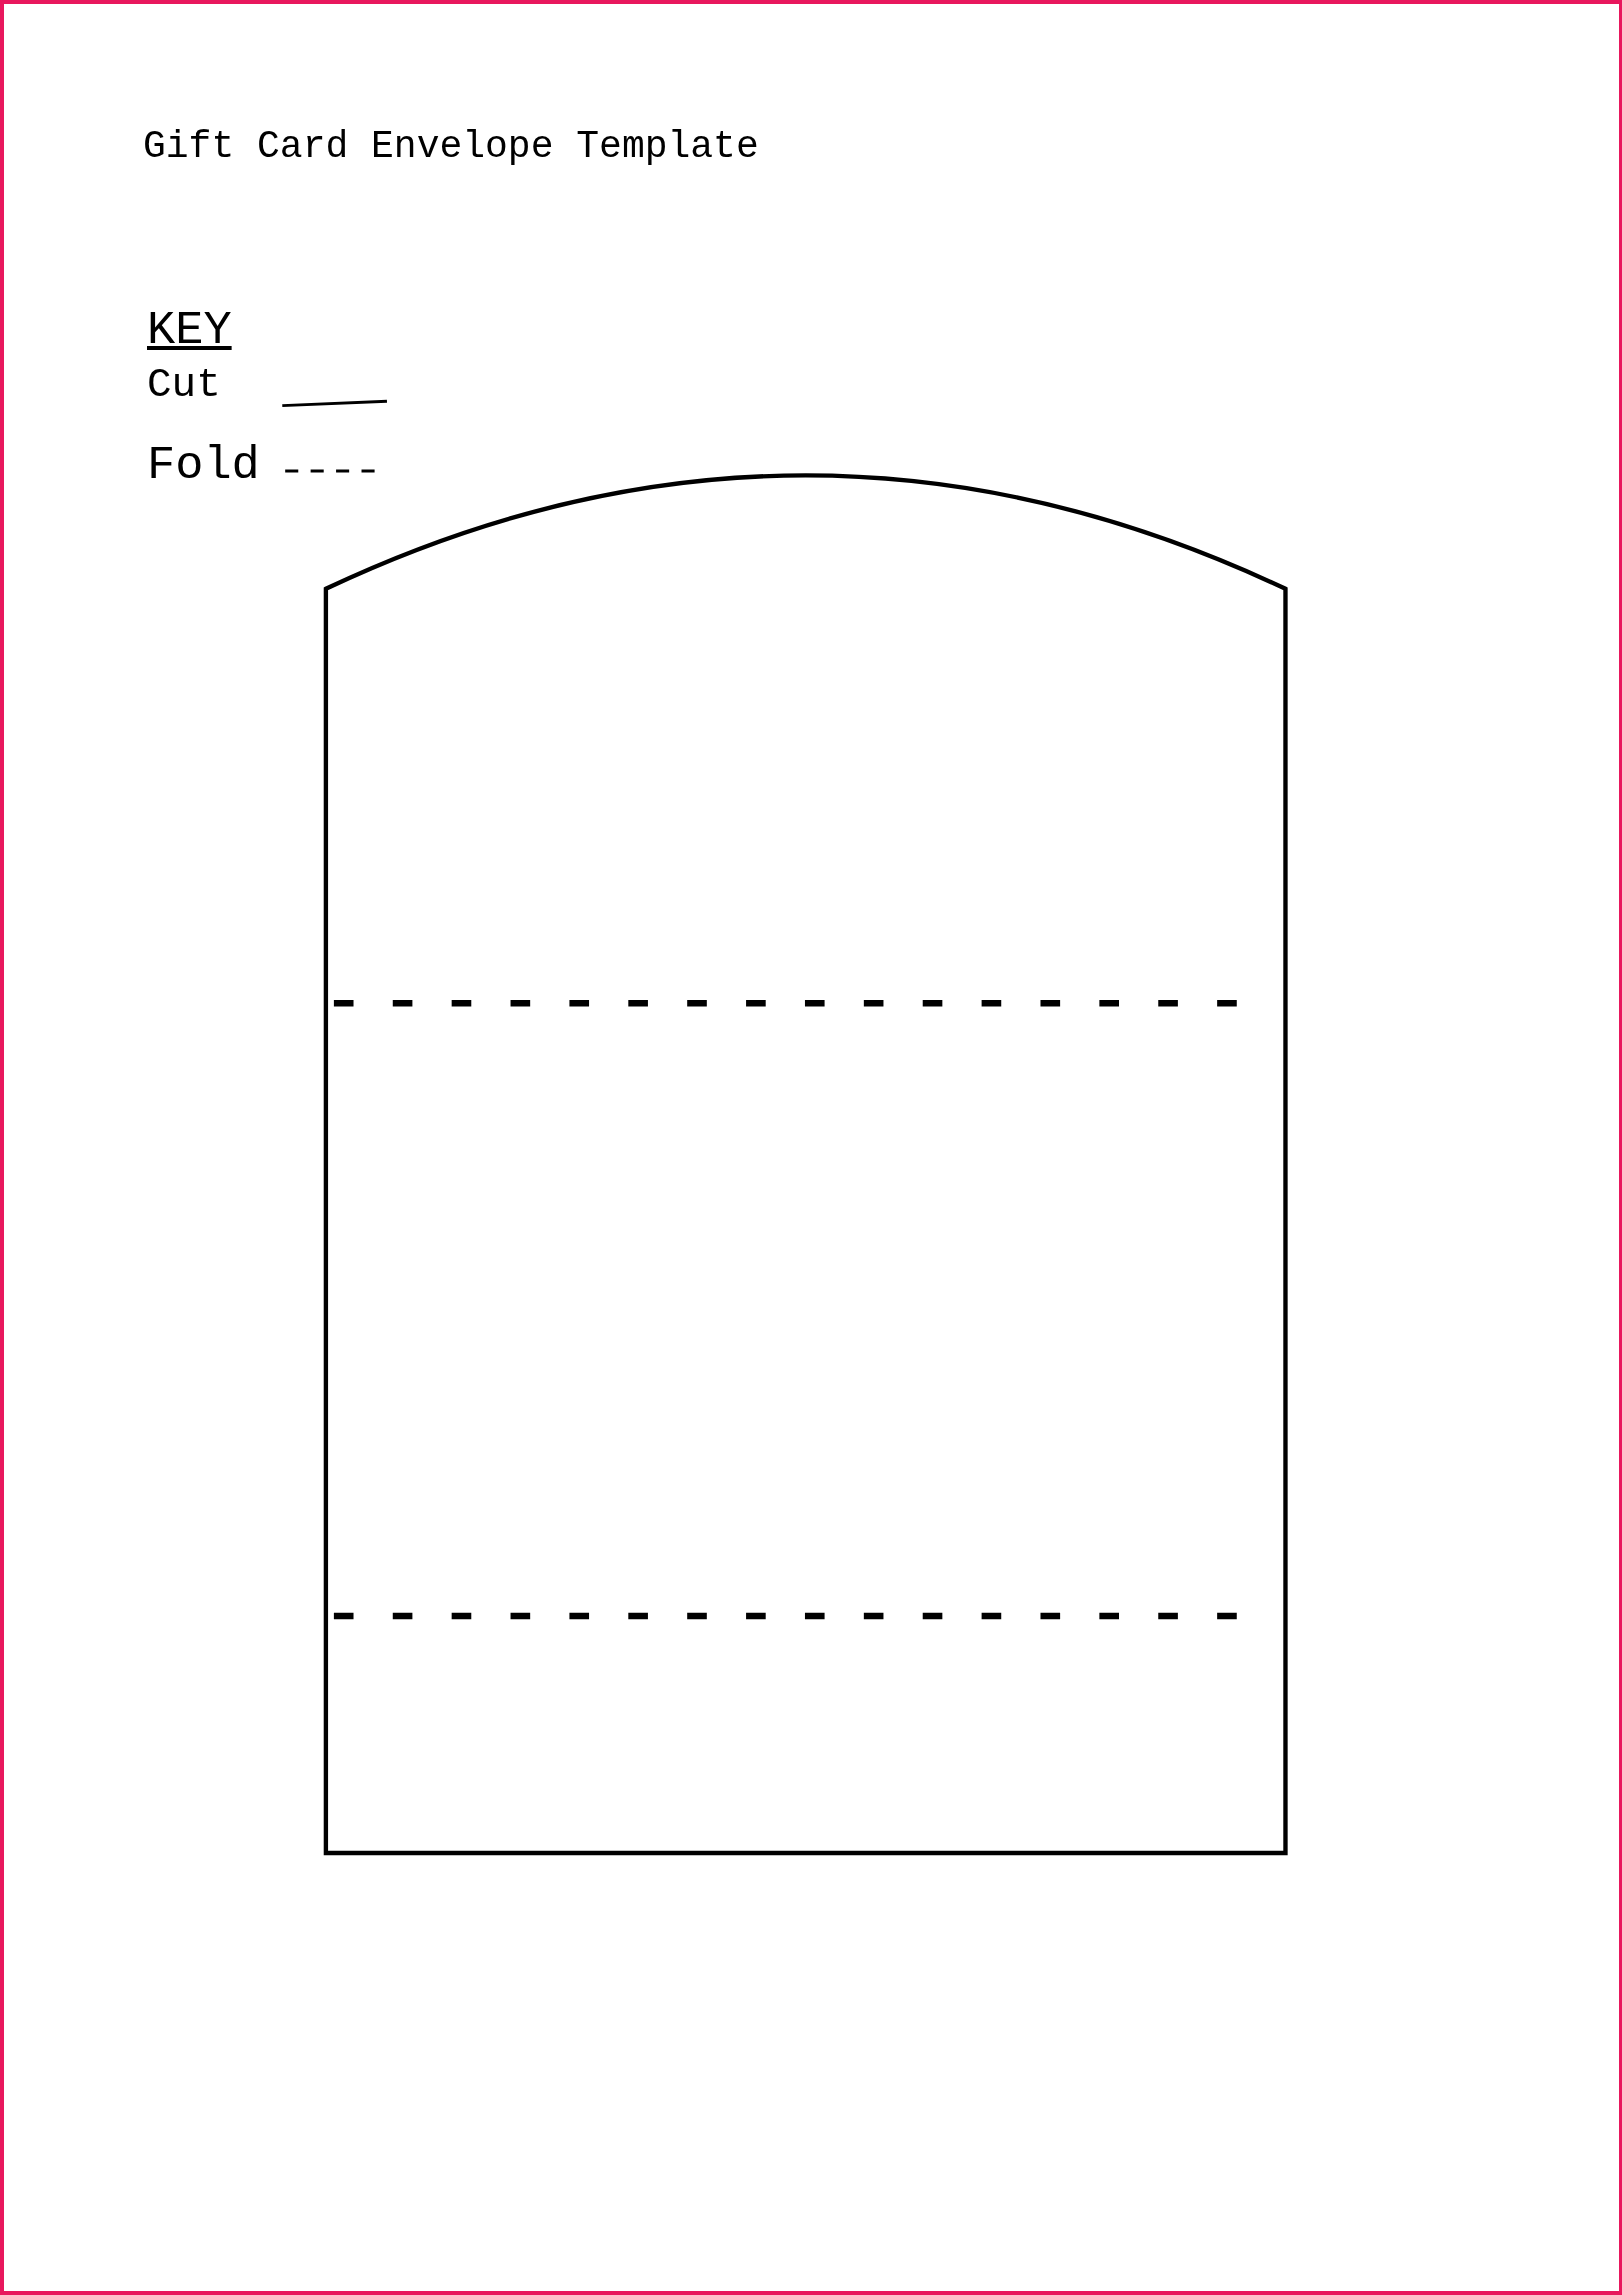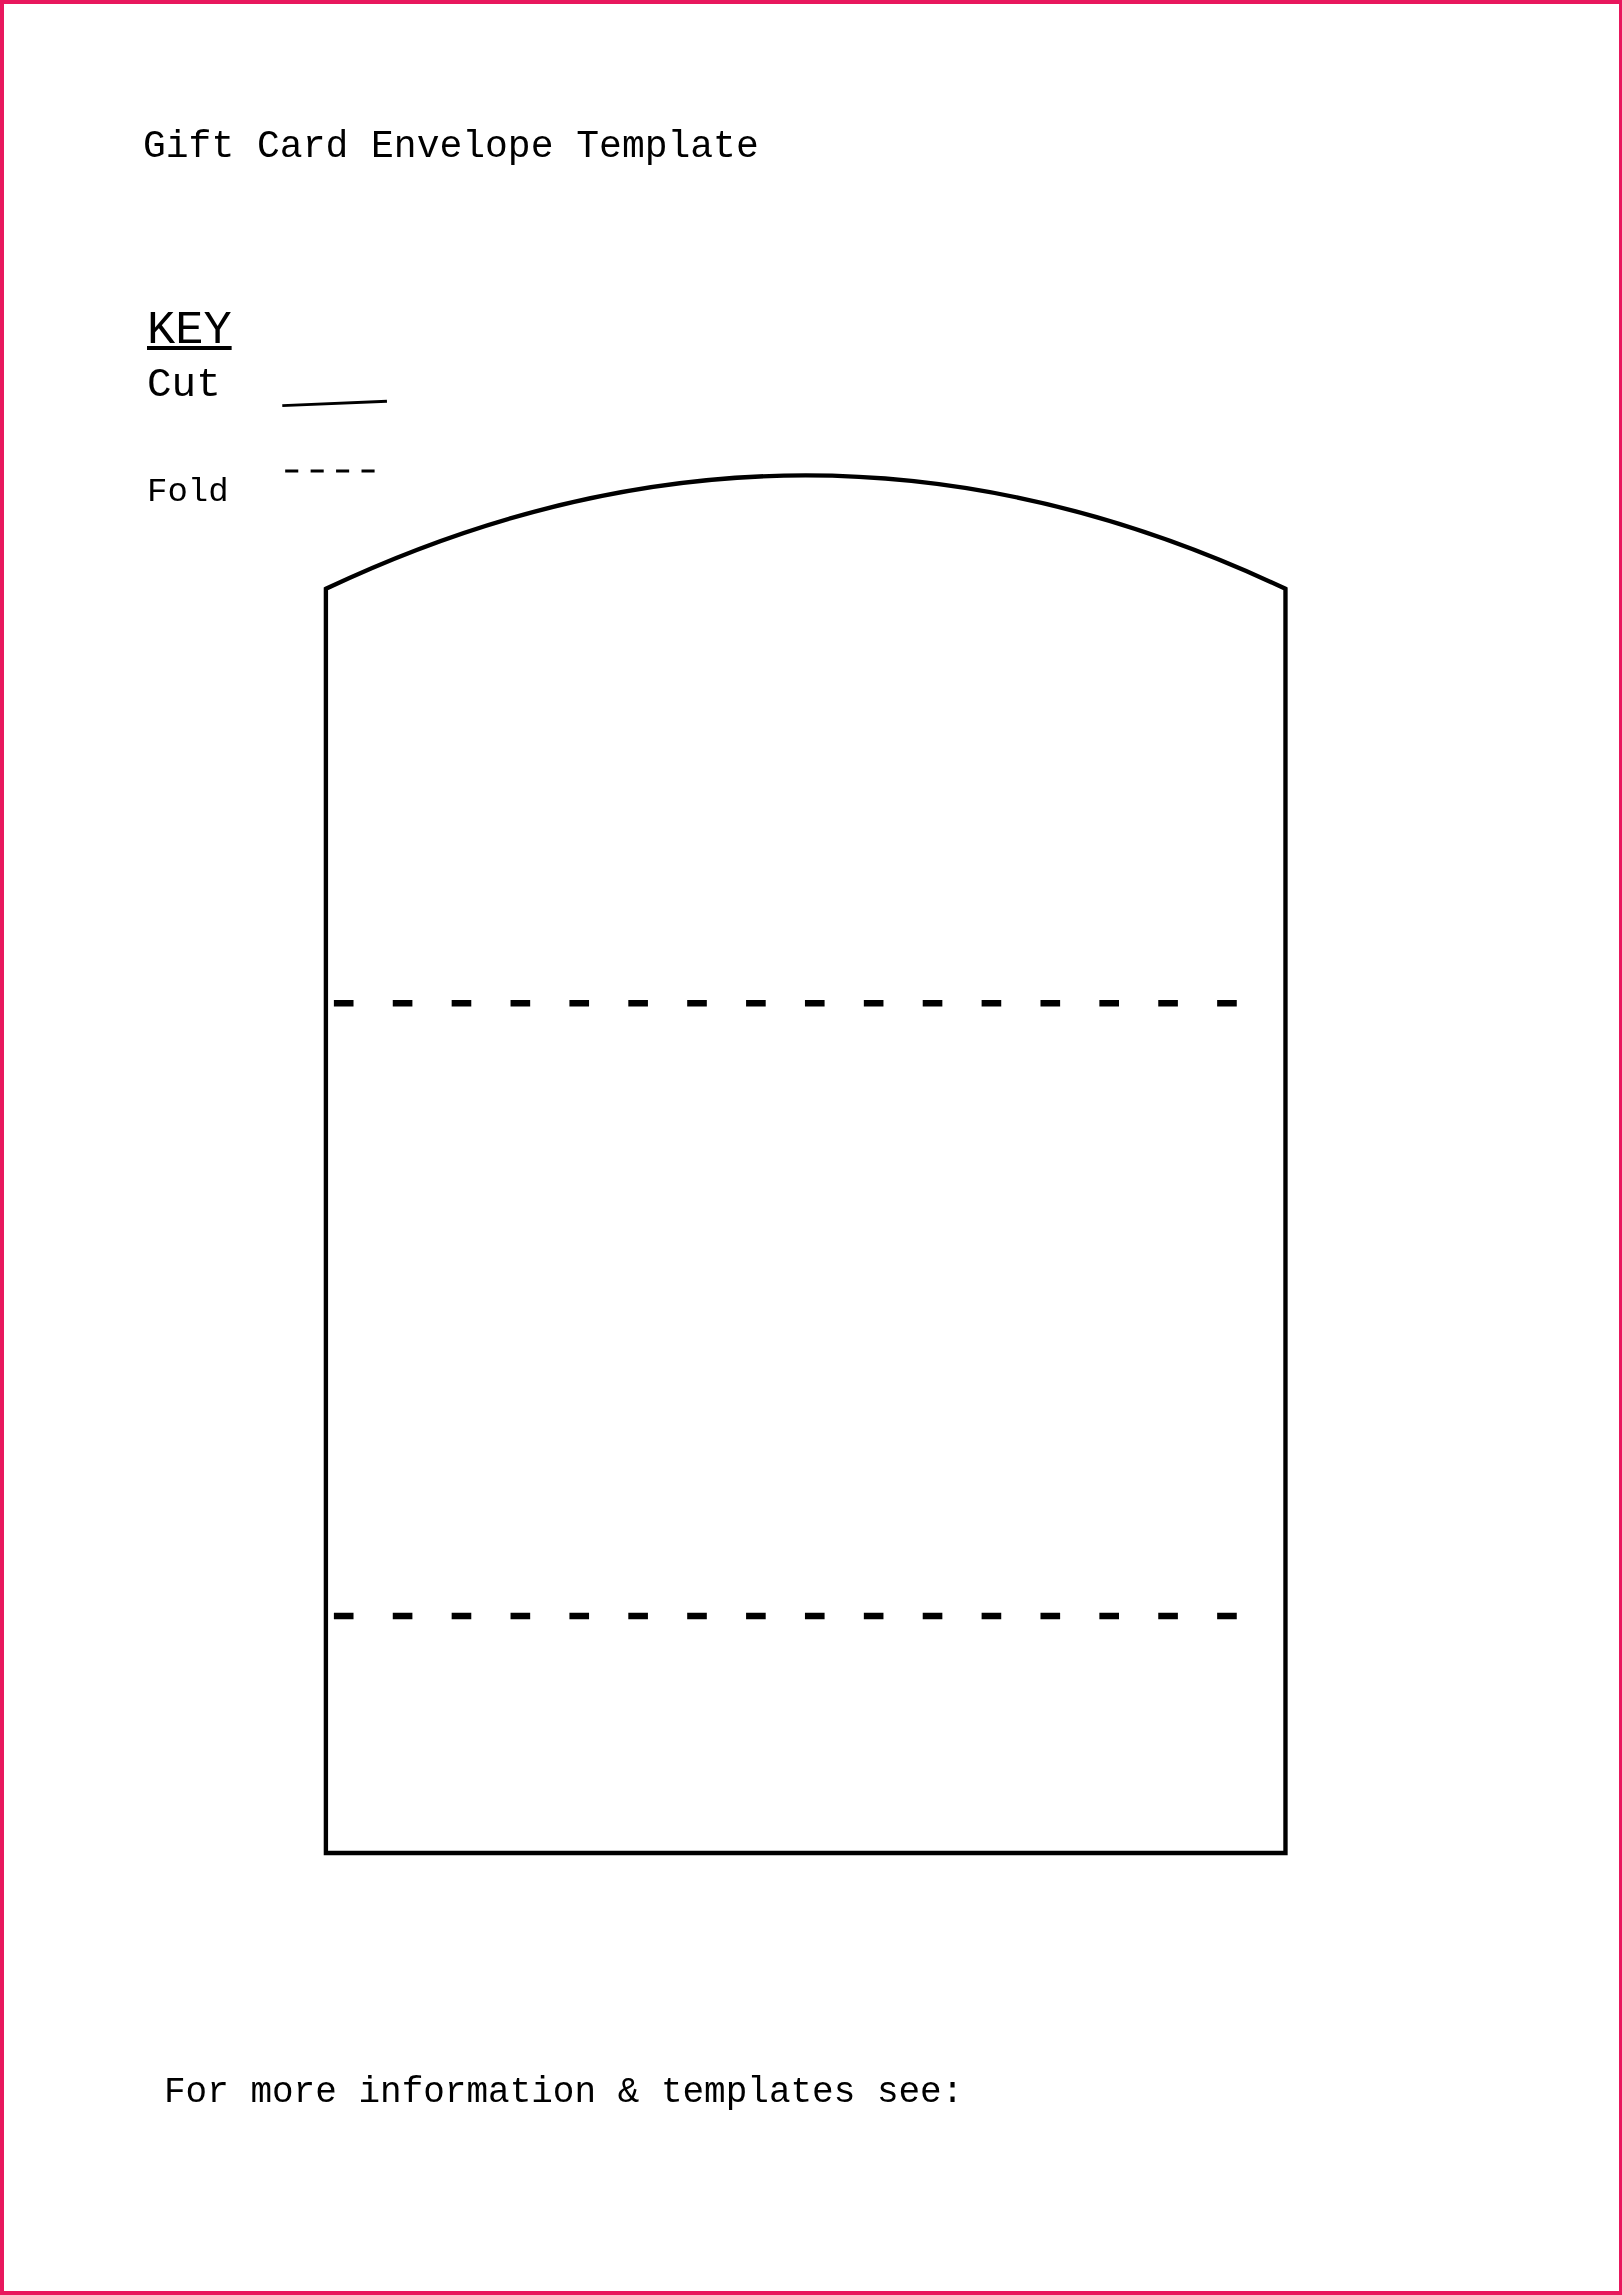--- a/index.html
+++ b/index.html
@@ -41,24 +41,23 @@
     left: 147px;
     top: 358px;
     font-size: 41px;
     line-height: 55px;
     white-space: pre;
   }
   .key-fold-label {
     position: absolute;
     left: 147px;
     top: 438px;
-    font-size: 34px;
+    font-size: 47px;
     line-height: 55px;
     white-space: pre;
-    margin-top: 27px;
   }
   .drawing-layer {
     position: absolute;
     left: 0;
     top: 0;
     width: 1623px;
     height: 2295px;
   }
   .footer-text {
     position: absolute;
@@ -86,14 +85,14 @@
 
   <line x1="392" y1="648" x2="517" y2="648" stroke="#000000" stroke-width="4" stroke-dasharray="18 17"></line>
 
   <path d="M 448 2549 L 448 810 Q 1108 498 1768 810 L 1768 2549 Z" fill="none" stroke="#000000" stroke-width="6"></path>
 
   <line x1="459" y1="1380" x2="1713" y2="1380" stroke="#000000" stroke-width="9" stroke-dasharray="27 54"></line>
 
   <line x1="459" y1="2223" x2="1713" y2="2223" stroke="#000000" stroke-width="9" stroke-dasharray="27 54"></line>
 </svg>
 
-<div class="footer-text"><span>For more information &amp; templates see:</span><br></div>
+<div class="footer-text"><br></div>
 
 
 </body></html>

